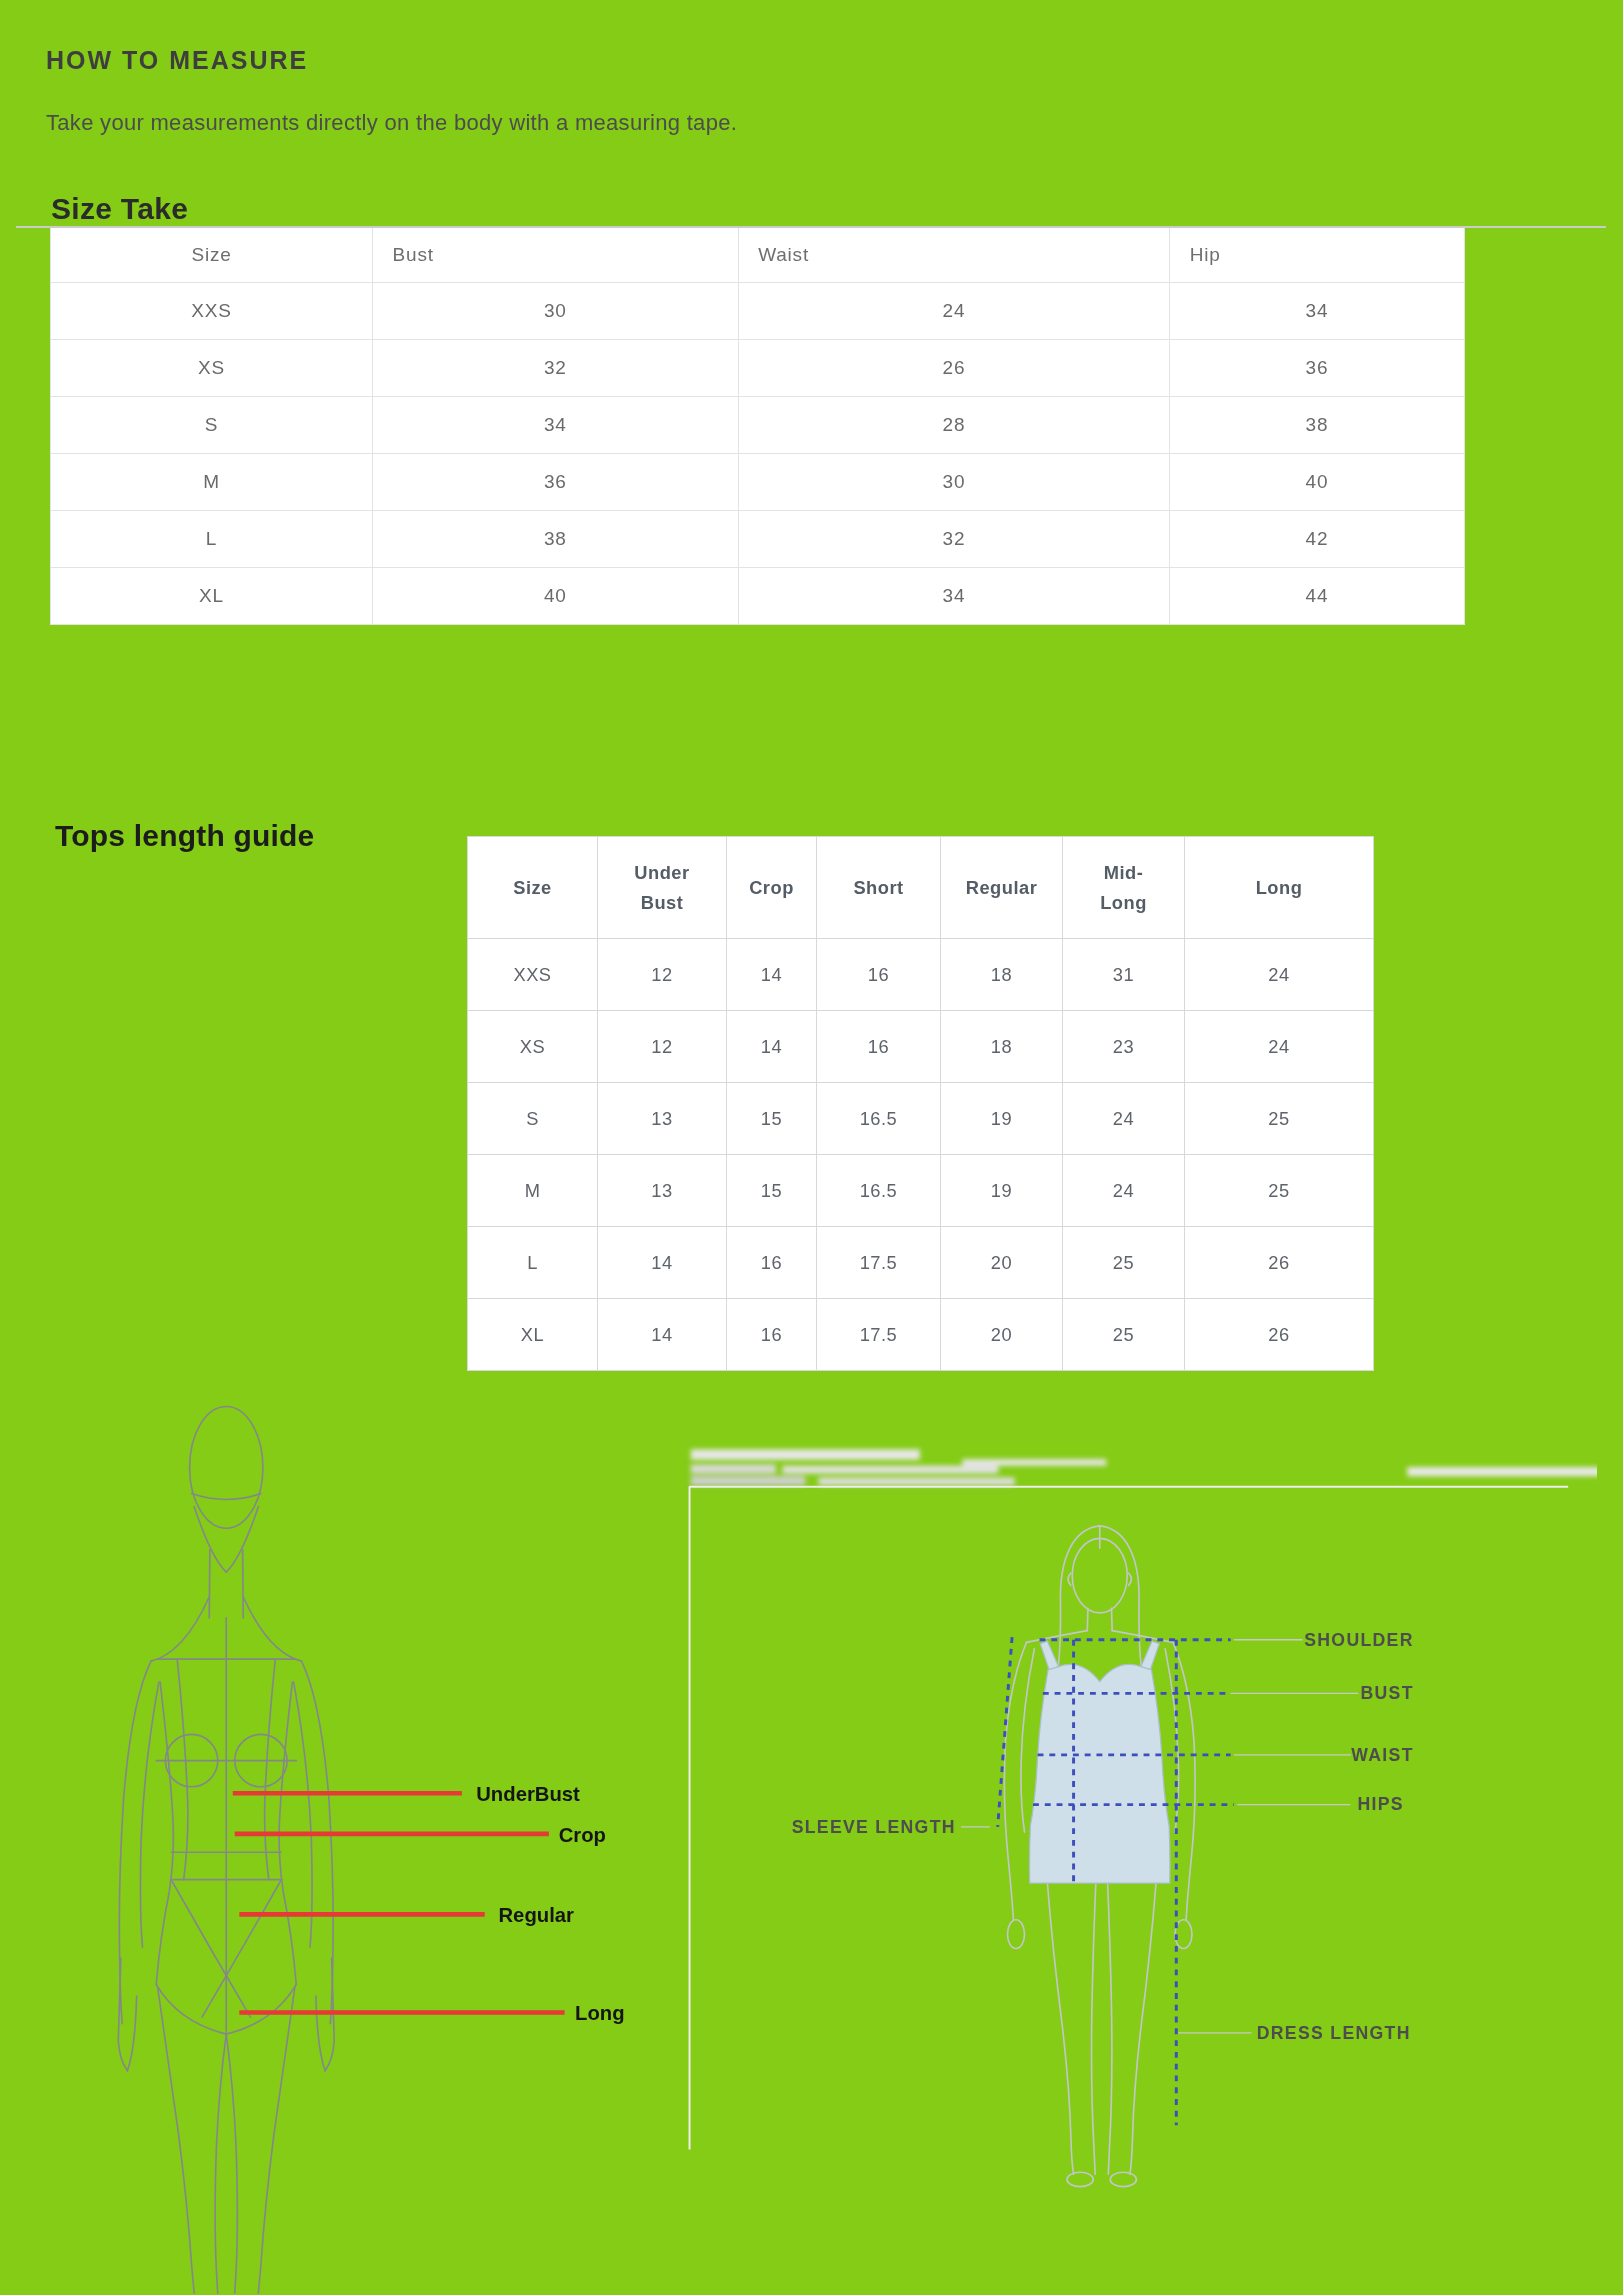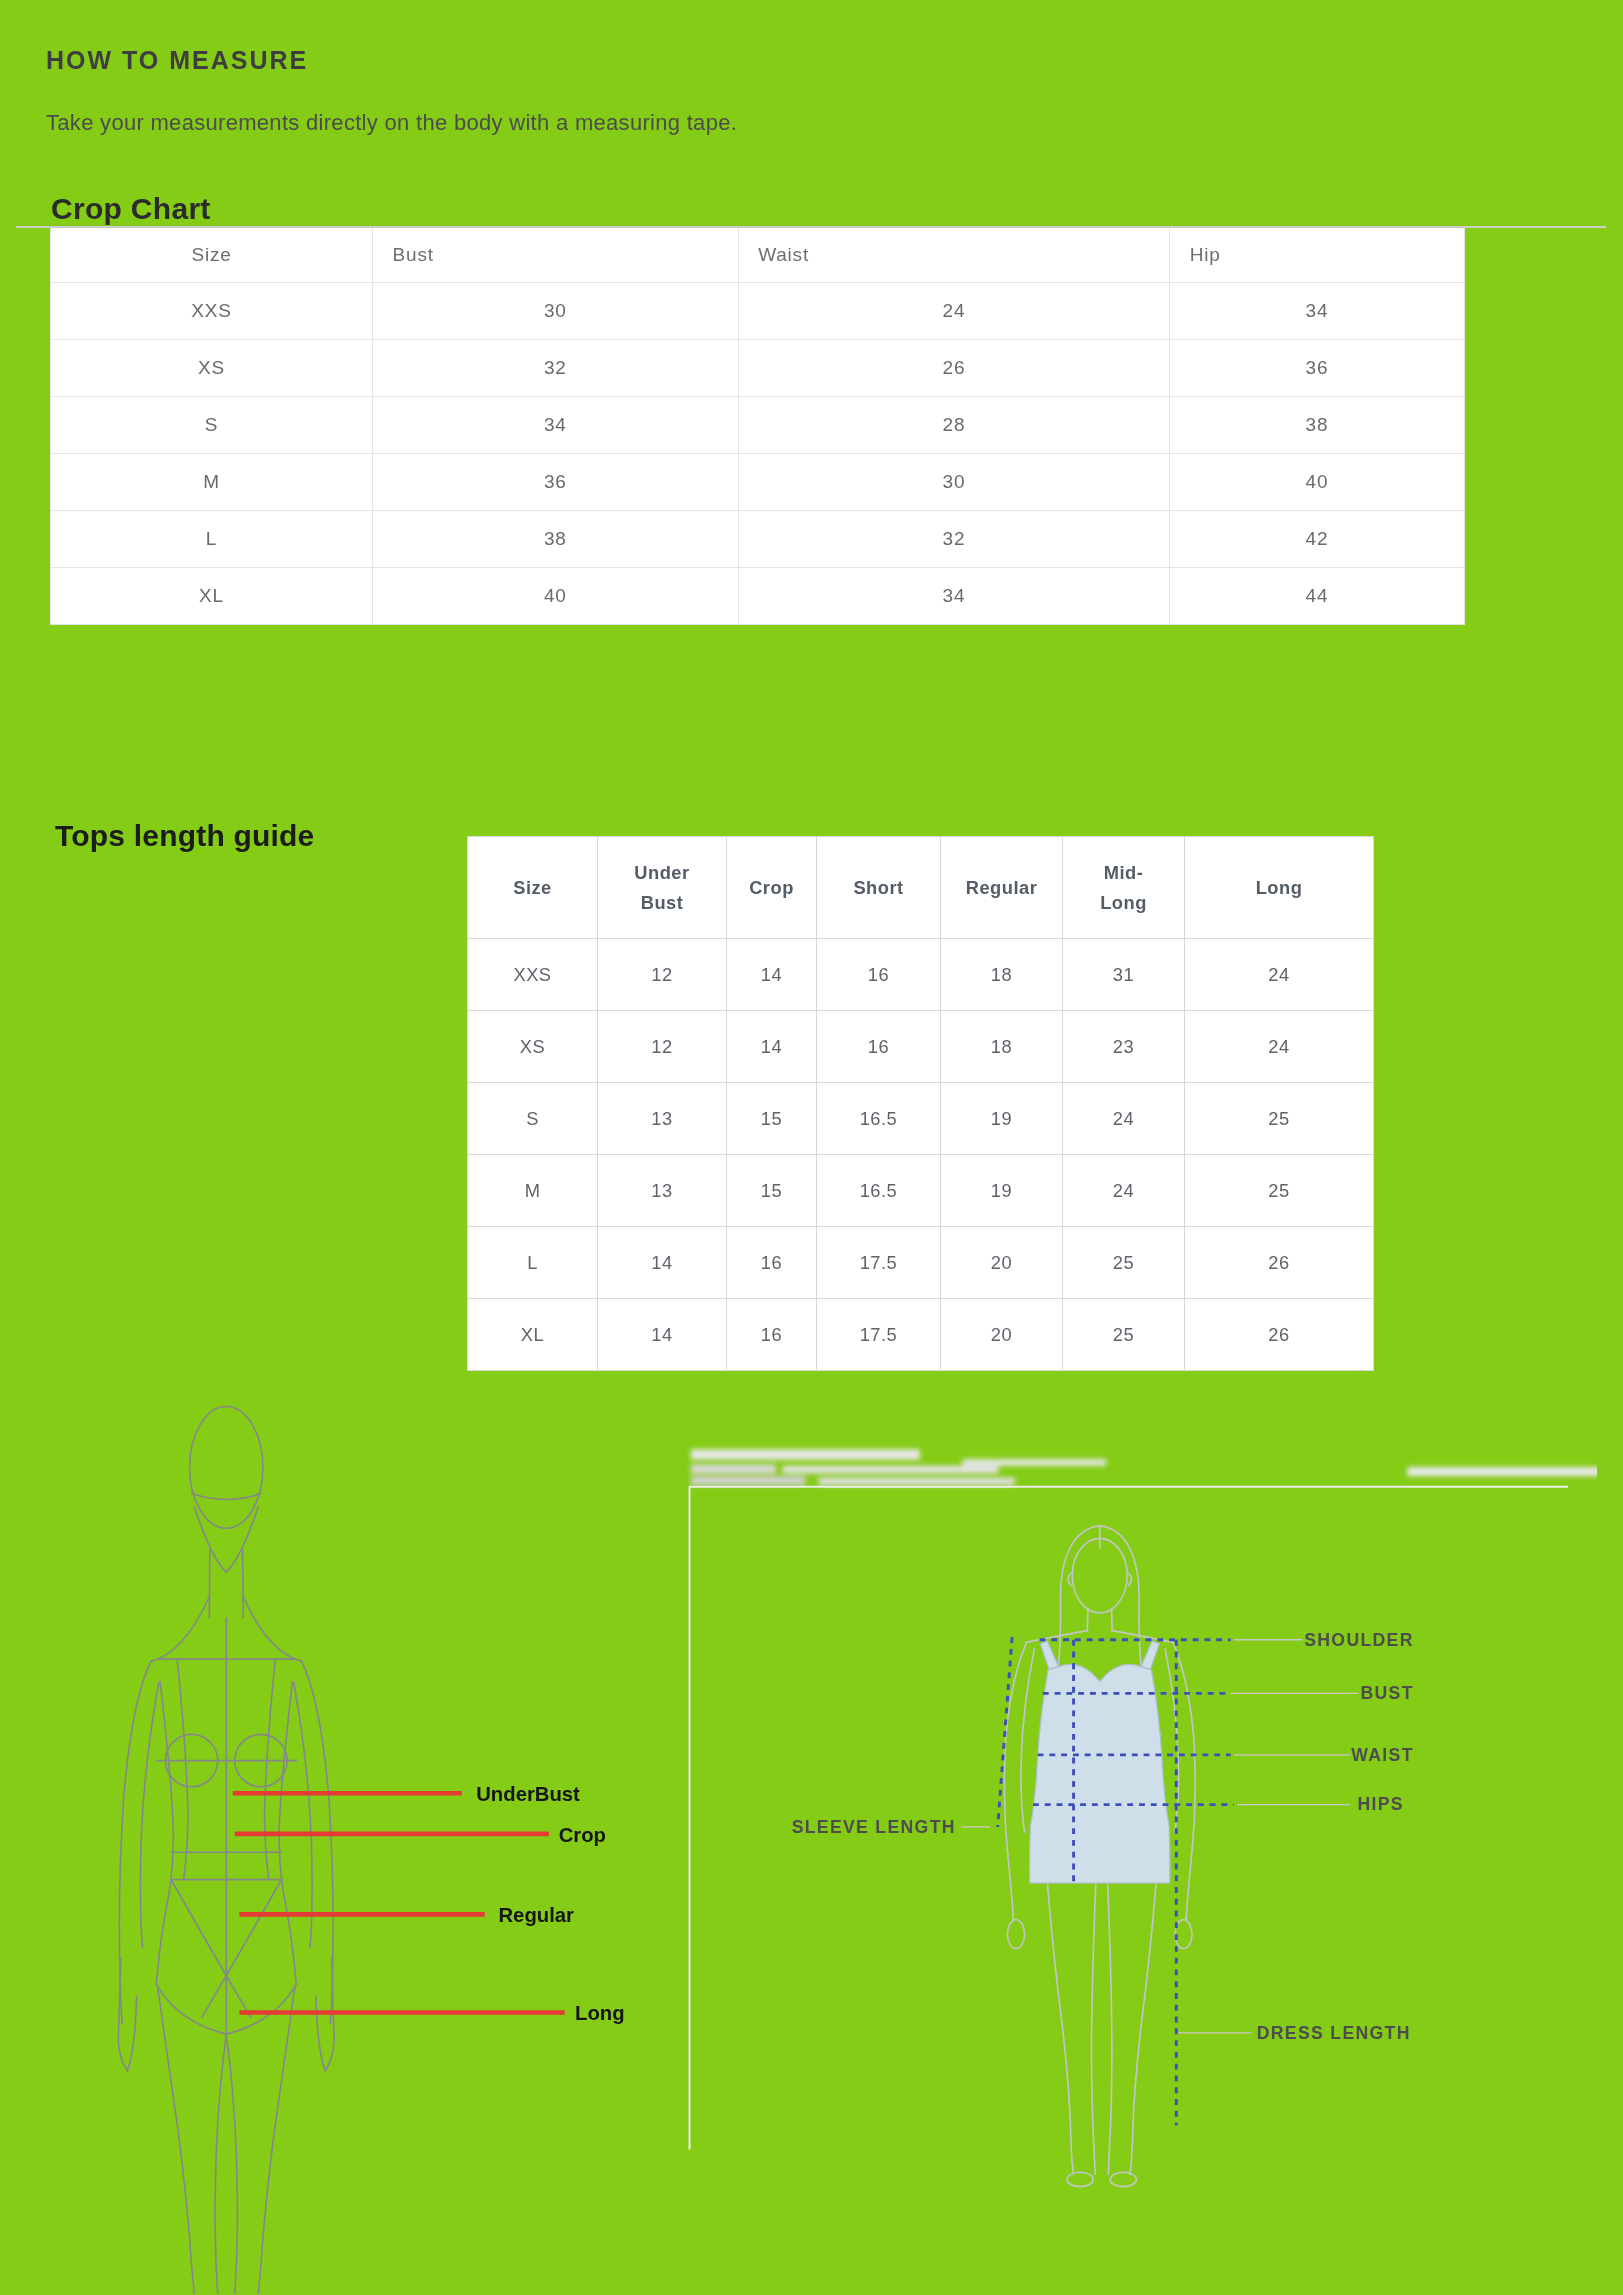--- a/index.html
+++ b/index.html
@@ -60,21 +60,21 @@
              letter-spacing:2px;fill:#4d4d4d;}
   .frame{stroke:#ededed;stroke-width:3;}
 </style>
 </head>
 <body>
 
 <div class="page">
 
   <div class="h-main">HOW TO MEASURE</div>
   <div class="intro">Take your measurements directly on the body with a measuring tape.</div>
-  <div class="h-size-chart">Crop Chart</div>
+  <div class="h-size-chart">Size Take</div>
   <div class="top-rule"></div>
 
   <table id="size-chart-table">
       <thead>
         <tr>
           <th>Size</th>
           <th>Bust</th>
           <th>Waist</th>
           <th>Hip</th>
         </tr>

